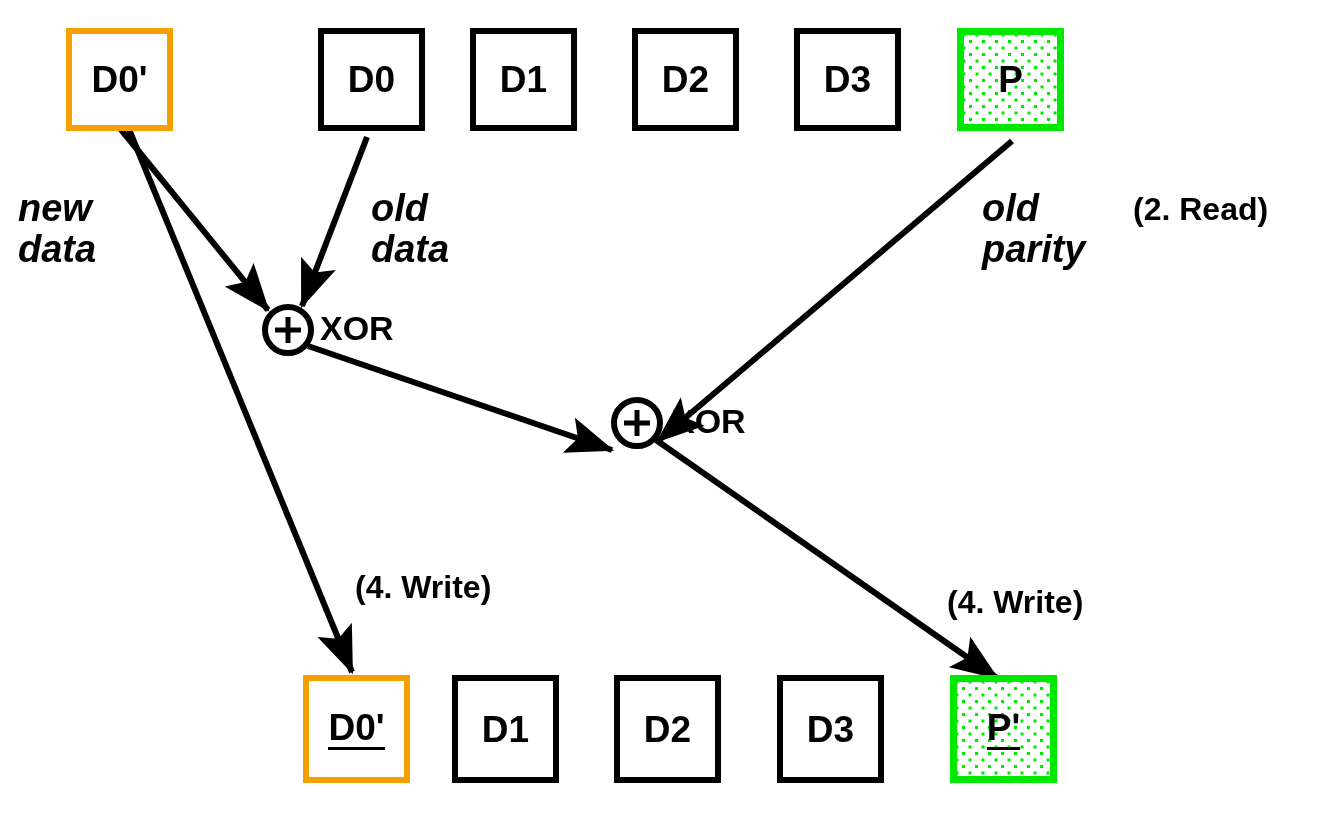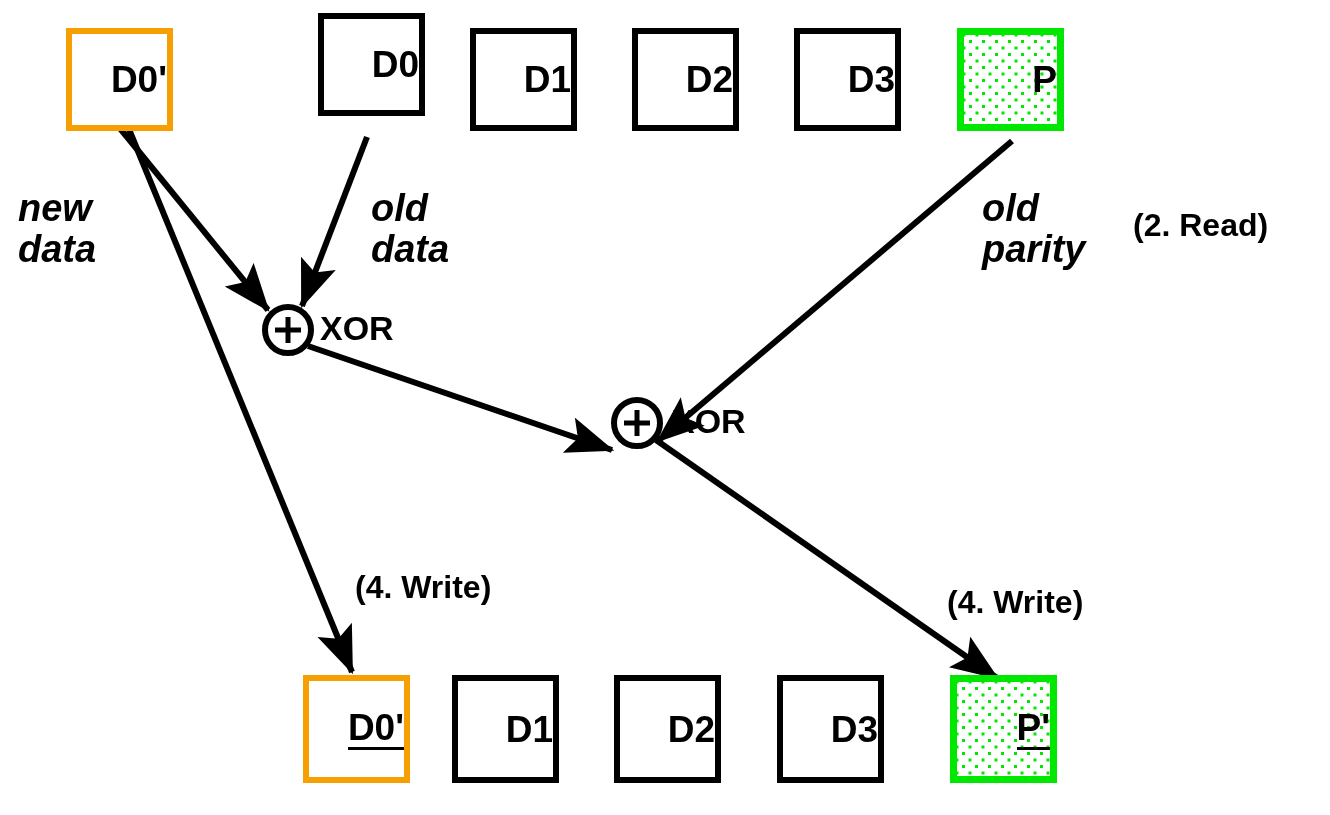--- a/index.html
+++ b/index.html
@@ -23,21 +23,21 @@
     top: 0;
     width: 1330px;
     height: 815px;
   }
   
   .box {
     position: absolute;
     box-sizing: border-box;
     display: flex;
     align-items: center;
-    justify-content: flex-end;
+    justify-content: center;
     background: #ffffff;
     font-family: "Liberation Sans", sans-serif;
     font-weight: bold;
     font-size: 37px;
     color: #000000;
     line-height: 1;
   }
   .box.black  { border: 6px solid #000000; }
   .box.orange { border: 6px solid #F5A000; }
   .box.green  {
@@ -110,21 +110,21 @@
     <g>
       <circle cx="637" cy="423" r="23" fill="#ffffff" stroke="#000000" stroke-width="6"></circle>
       <line x1="637" y1="410" x2="637" y2="436" stroke="#000000" stroke-width="5"></line>
       <line x1="624" y1="423" x2="650" y2="423" stroke="#000000" stroke-width="5"></line>
     </g>
   </svg>
 
   <div class="box orange" style="left:66px;  top:28px;  width:107px; height:103px;">
     <span class="lbl">D0'</span>
   </div>
-  <div class="box black" style="left:318px; top:13px;  width:107px; height:103px;">
+  <div class="box black" style="left:318px; top:28px;  width:107px; height:103px;">
     <span class="lbl">D0</span>
   </div>
   <div class="box black" style="left:470px; top:28px;  width:107px; height:103px;">
     <span class="lbl">D1</span>
   </div>
   <div class="box black" style="left:632px; top:28px;  width:107px; height:103px;">
     <span class="lbl">D2</span>
   </div>
   <div class="box black" style="left:794px; top:28px;  width:107px; height:103px;">
     <span class="lbl">D3</span>
@@ -152,21 +152,21 @@
   <div class="txt ital" style="left:18px; top:188px;">new
 data</div>
 
   <div class="txt ital" style="left:371px; top:188px;">old
 data</div>
 
 
   <div class="txt ital" style="left:982px; top:188px;">old
 parity</div>
 
-  <div class="txt step" style="left:1133px; top:208px;">(2. Read)</div>
+  <div class="txt step" style="left:1133px; top:192px;">(2. Read)</div>
 
   <div class="txt xor" style="left:320px; top:310px;">XOR</div>
 
   <div class="txt xor" style="left:672px; top:403px;">XOR</div>
 
   <div class="txt step" style="left:355px; top:570px;">(4. Write)</div>
 
   <div class="txt step" style="left:947px; top:570px;margin-top:15px;">(4. Write)</div>
 
 </div>

